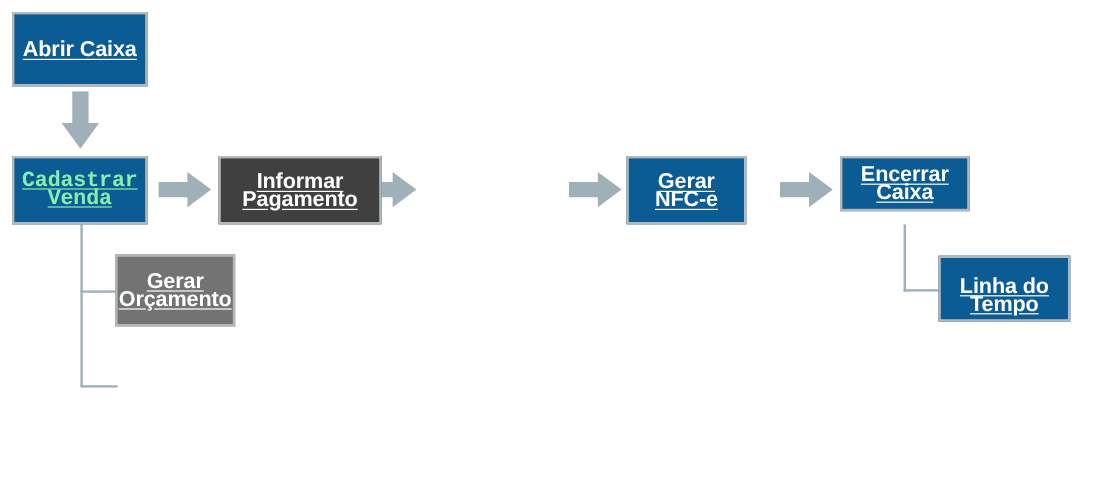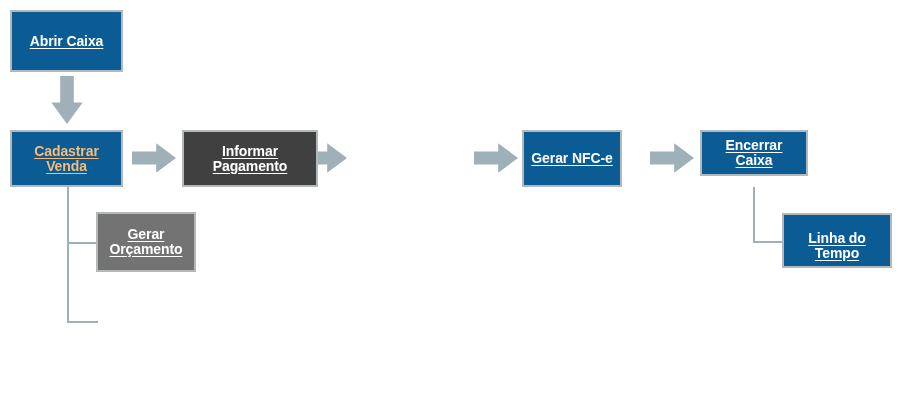--- a/index.html
+++ b/index.html
@@ -21,21 +21,21 @@
     border: 2px solid #b3b8bb;
     box-sizing: border-box;
     display: flex;
     align-items: center;
     justify-content: center;
     text-align: center;
   }
   .node-label {
     color: #ffffff;
     font-weight: bold;
-    font-size: 14px;
+    font-size: 18px;
     line-height: 15px;
     text-decoration: underline;
     text-underline-offset: 2px;
     letter-spacing: -0.1px;
     white-space: pre-line;
     padding: 0 4px;
   }
   .connector {
     position: absolute;
     background: #9fb0b8;
@@ -76,21 +76,21 @@
     </div>
     <div class="arrow" style="left: 650px; top: 142px; width: 44px; height: 32px;">
       <svg viewBox="0 0 100 100" width="44" height="32" preserveAspectRatio="none">
         <path d="M0,30 L55,30 L55,4 L100,50 L55,96 L55,70 L0,70 Z" fill="#9fb0b8"></path>
       </svg>
     </div>
     <div class="node" style="left: 10px; top: 10px; width: 113px; height: 62px; background: rgb(11, 91, 148); border-color: rgb(179, 184, 187);">
       <span class="node-label" style="color: rgb(255, 255, 255);">Abrir Caixa</span>
     </div>
     <div class="node" style="left: 10px; top: 130px; width: 113px; height: 57px; background: rgb(11, 91, 148); border-color: rgb(179, 184, 187);">
-      <span class="node-label" style="color: #fdba74;">Cadastrar
+      <span class="node-label" style="color: #86efac; font-family: Liberation Mono, monospace;">Cadastrar
 Venda</span>
     </div>
     <div class="node" style="left: 182px; top: 130px; width: 136px; height: 57px; background: #404040; border-color: rgb(179, 184, 187);">
       <span class="node-label" style="color: rgb(255, 255, 255);">Informar
 Pagamento</span>
     </div>
     <div class="node" style="left: 522px; top: 130px; width: 100px; height: 57px; background: rgb(11, 91, 148); border-color: rgb(179, 184, 187);">
       <span class="node-label" style="color: rgb(255, 255, 255);">Gerar NFC-e</span>
     </div>
     <div class="node" style="left: 700px; top: 130px; width: 108px; height: 46px; background: rgb(11, 91, 148); border-color: rgb(179, 184, 187);">

